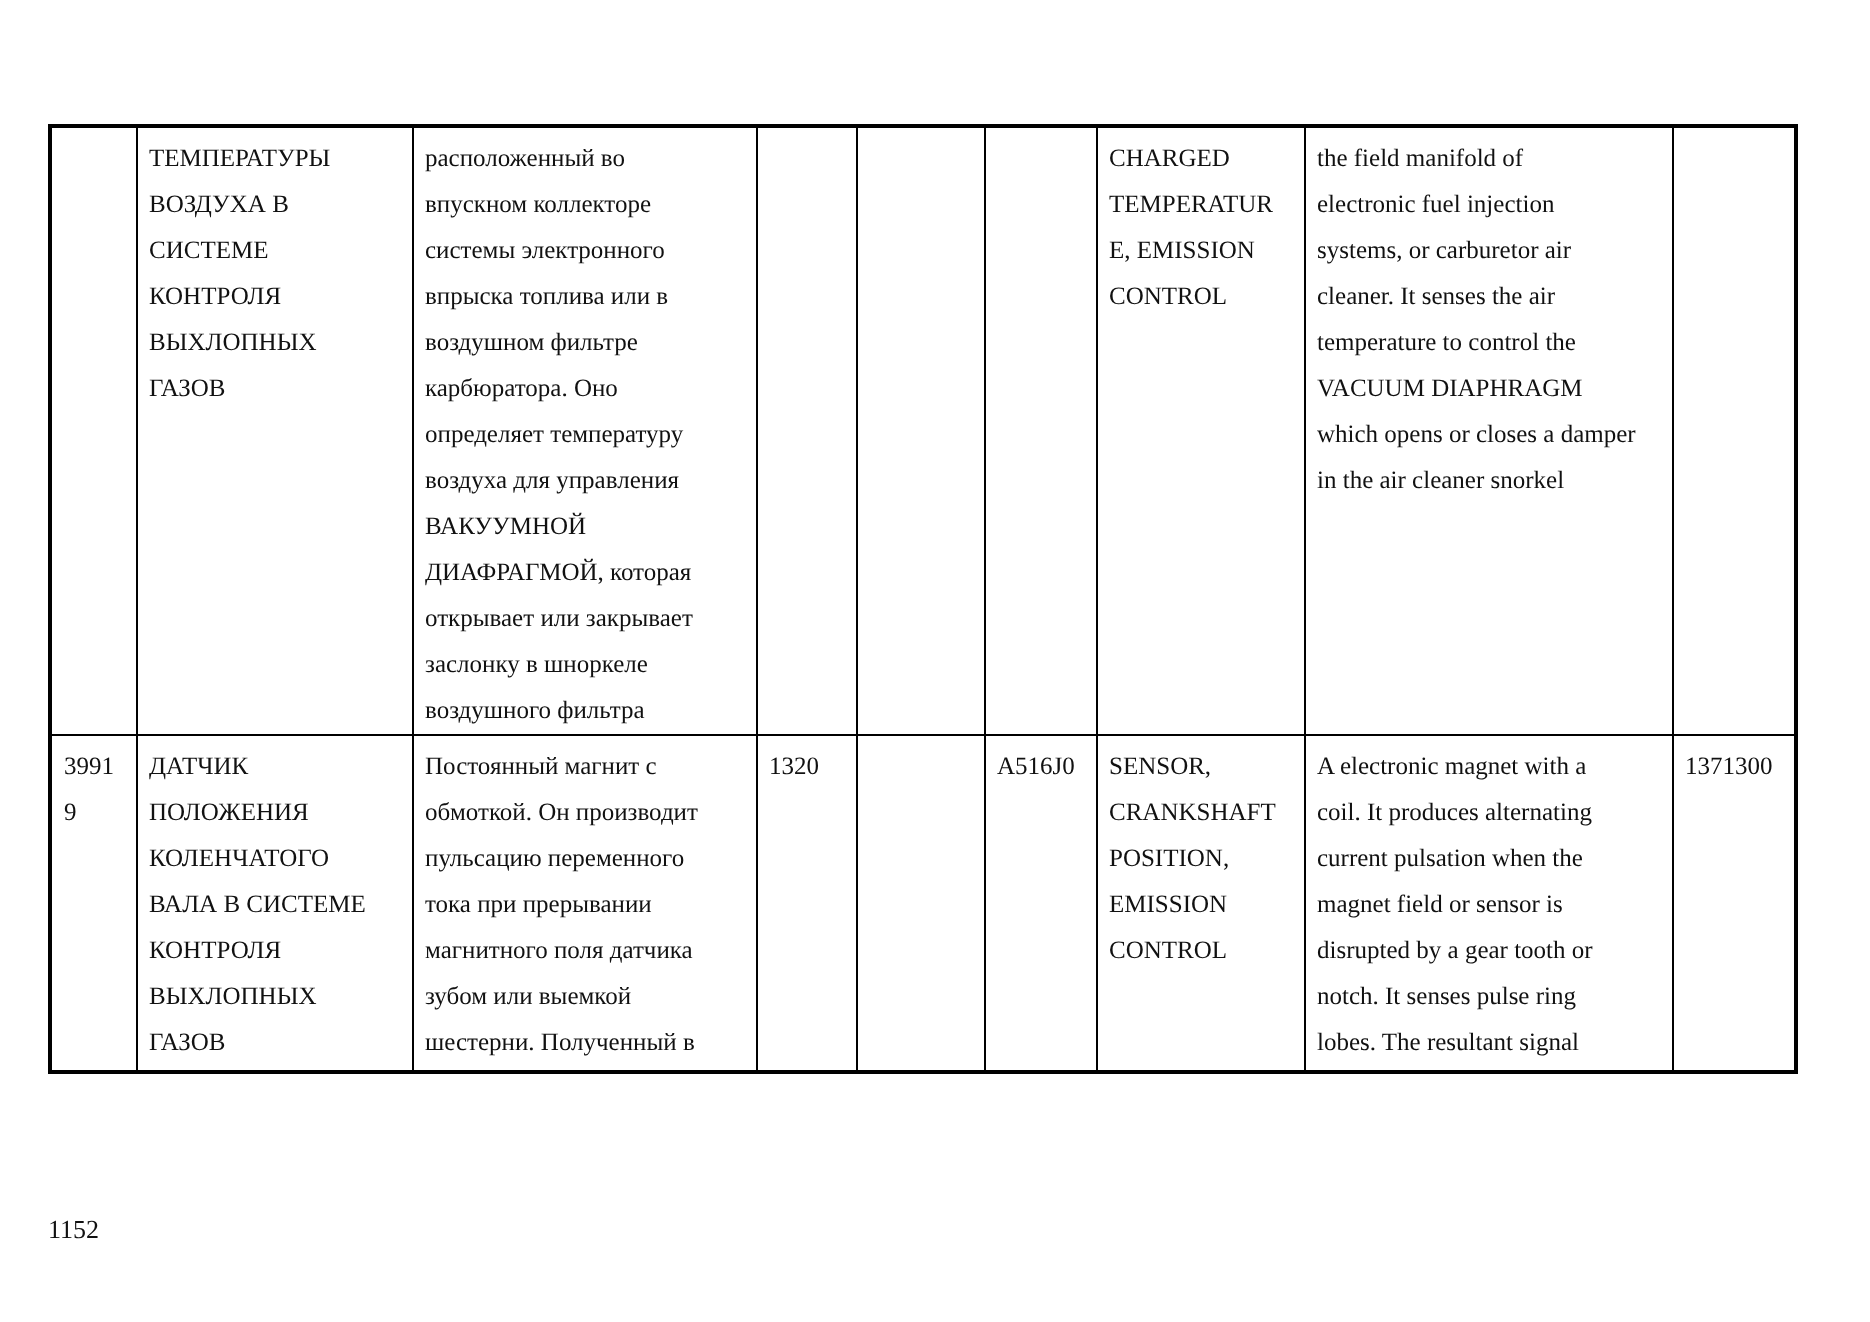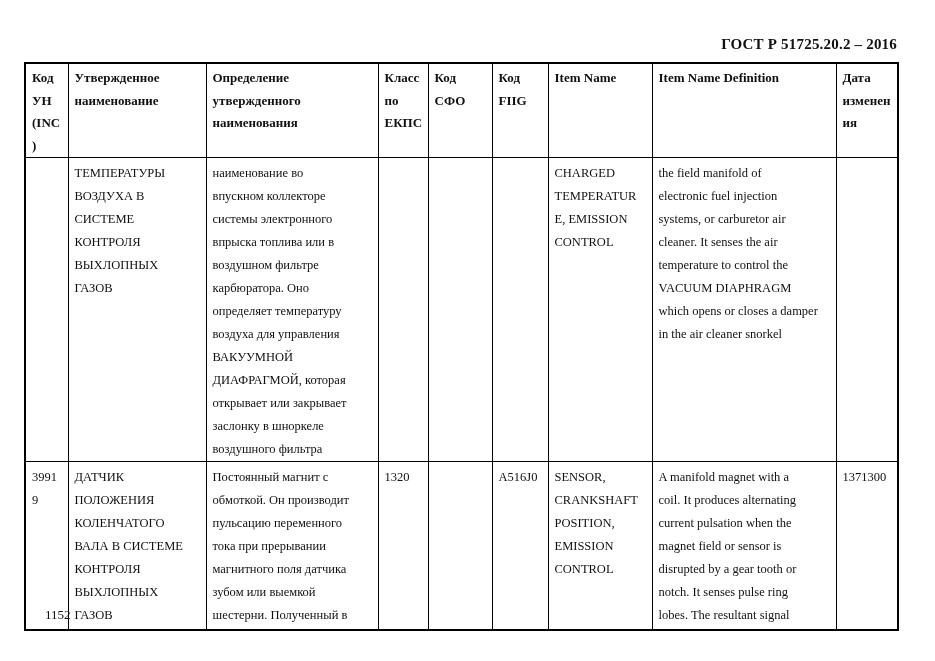--- a/index.html
+++ b/index.html
@@ -50,77 +50,54 @@
     font-weight: bold;
     font-size: 13px;
     line-height: 22.5px;
     padding-top: 3px;
   }
   tr.header-row { height: 71px; }
   tr.row-0 { height: 304px; font-family: Liberation Serif, serif; }
   tr.row-1 { height: 168px; }
   .page-number {
     position: absolute;
-    left: 45px;
+    left: 24px;
     top: 607px;
     font-size: 13px;
   }
 </style>
 </head>
 <body>
 
 <div class="page">
 
-  <div class="gost-header">ГОСТ Р 51725.20.2 – 2016</div>
 
   <table class="doc-table">
     <colgroup>
       <col style="width:43px">
       <col style="width:138px">
       <col style="width:172px">
       <col style="width:50px">
       <col style="width:64px">
       <col style="width:56px">
       <col style="width:104px">
       <col style="width:184px">
       <col style="width:62px">
     </colgroup>
     <tbody>
-      <tr class="header-row">
-        <th>Код
-УН
-(INC)</th>
-        <th>Утвержденное
-наименование</th>
-        <th>Определение
-утвержденного
-наименования</th>
-        <th>Класс
-по
-ЕКПС</th>
-        <th>Код
-СФО</th>
-        <th>Код
-FIIG</th>
-        <th>Item Name</th>
-        <th>Item Name Definition</th>
-        <th>Дата
-изменен
-ия</th>
-      </tr>
 
       <tr class="row-0">
         <td></td>
         <td>ТЕМПЕРАТУРЫ
 ВОЗДУХА В
 СИСТЕМЕ
 КОНТРОЛЯ
 ВЫХЛОПНЫХ
 ГАЗОВ</td>
-        <td>наименование во
+        <td>расположенный во
 впускном коллекторе
 системы электронного
 впрыска топлива или в
 воздушном фильтре
 карбюратора. Оно
 определяет температуру
 воздуха для управления
 ВАКУУМНОЙ
 ДИАФРАГМОЙ, которая
 открывает или закрывает
@@ -161,21 +138,21 @@
 зубом или выемкой
 шестерни. Полученный в</td>
         <td>1320</td>
         <td></td>
         <td>A516J0</td>
         <td>SENSOR,
 CRANKSHAFT
 POSITION,
 EMISSION
 CONTROL</td>
-        <td>A manifold magnet with a
+        <td>A electronic magnet with a
 coil. It produces alternating
 current pulsation when the
 magnet field or sensor is
 disrupted by a gear tooth or
 notch. It senses pulse ring
 lobes. The resultant signal</td>
         <td>1371300</td>
       </tr>
     </tbody>
   </table>

